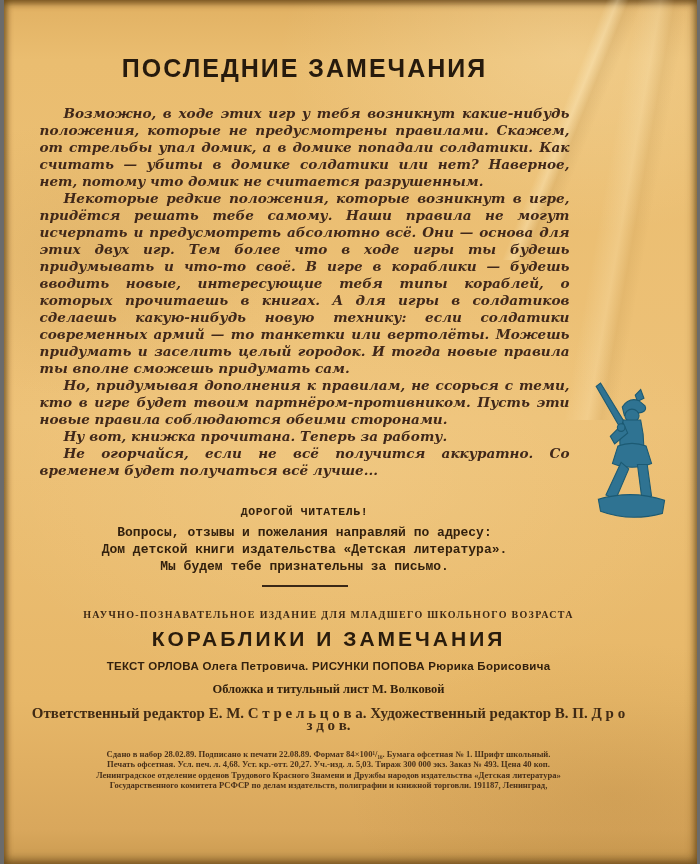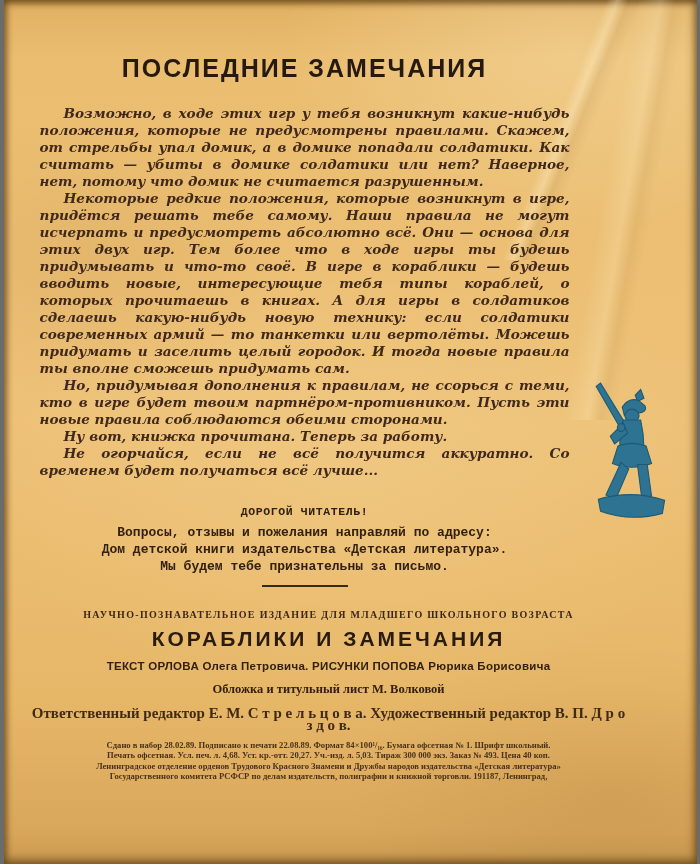--- a/index.html
+++ b/index.html
@@ -74,21 +74,21 @@
     font-family:"Liberation Sans","DejaVu Sans",sans-serif;
     font-weight:700;font-size:11.5px;letter-spacing:.3px;
     color:#33210e;
   }
   .cover{
     margin-top:10px;
     font-weight:700;font-size:12.5px;color:#33210e;
   }
   .editors{margin-top:10px;font-size:15px;line-height:12px;font-weight:700;color:#402a14;}
   .ib{margin-top:5px;font-size:9.8px;font-weight:700;letter-spacing:.5px;color:#402a14;}
-  .colophon{margin-top:9px;font-size:8.6px;line-height:10.3px;font-weight:700;color:#49311a;}
+  .colophon{margin-top:18px;font-size:8.6px;line-height:10.3px;font-weight:700;color:#49311a;}
   .soldier{
     position:absolute;left:586px;top:382px;width:84px;height:152px;
   }
   .soldier svg{display:block;width:100%;height:100%;}
 </style>
 </head>
 <body>
 
 <div class="sheet">
   <div class="crease"></div>

